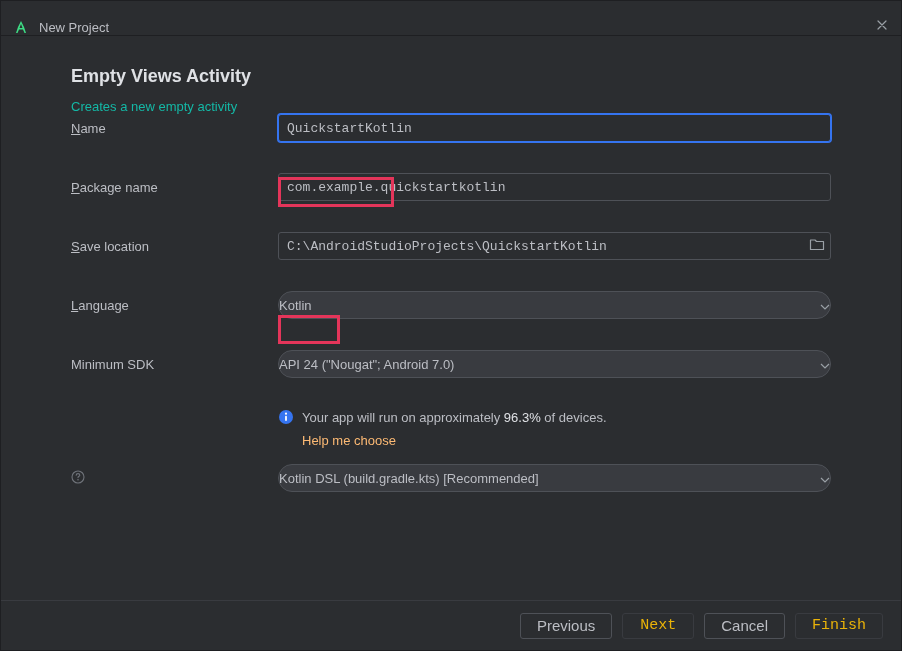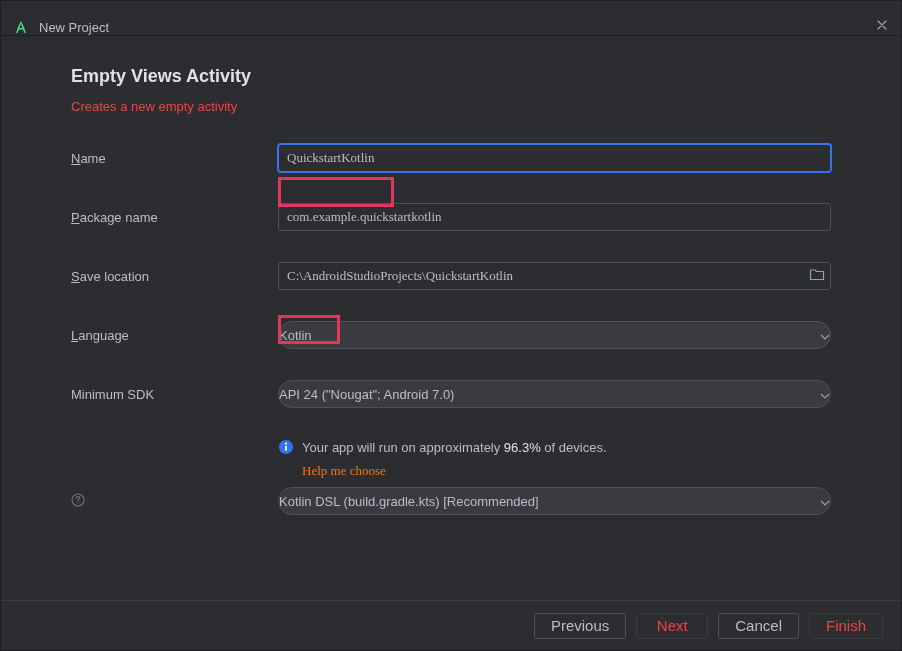--- a/index.html
+++ b/index.html
@@ -43,22 +43,21 @@
       padding: 30px 70px 20px 70px;
       overflow-y: auto;
     }
     .heading {
       font-size: 18px;
       font-weight: 600;
       color: #dfe1e5;
       margin-bottom: 12px;
     }
     .subheading {
-      color: #ef4444;
-      margin-bottom: 30px;
+      color: #14b8a6;
     }
     .form-row {
       display: flex;
       align-items: center;
       margin-bottom: 31px;
     }
     .form-label {
       width: 207px;
       color: #bcbec4;
     }
@@ -70,21 +69,21 @@
       min-width: 0;
     }
     .text-input {
       width: 100%;
       height: 28px;
       background: #2b2d30;
       border: 1px solid #4e5157;
       border-radius: 3px;
       color: #bcbec4;
       padding: 0 8px;
-      font-family: Liberation Serif, serif;
+      font-family: Liberation Mono, monospace;
       font-size: 13px;
     }
     .text-input.focused {
       border-color: #3574f0;
       box-shadow: 0 0 0 1px #3574f0;
     }
     .input-with-icon {
       position: relative;
     }
     .input-with-icon .folder-icon {
@@ -142,26 +141,25 @@
     }
     .info-text {
       color: #bcbec4;
       line-height: 1.4;
     }
     .info-text .percent {
       font-weight: 400;
       color: #dfe1e5;
     }
     .help-link {
-      color: #f97316;
+      color: #fdba74;
       cursor: pointer;
       margin-left: 231px;
-      margin-bottom: 8px;
+      margin-bottom: 16px;
       display: inline-block;
-      font-family: Liberation Serif, serif;
     }
     .label-with-help {
       display: flex;
       align-items: center;
       gap: 4px;
     }
     .footer {
       height: 50px;
       border-top: 1px solid #393b40;
       display: flex;
@@ -176,23 +174,24 @@
       background: #2b2d30;
       border: 1px solid #4e5157;
       border-radius: 3px;
       color: #bcbec4;
       font-family: inherit;
       font-size: 15px;
       cursor: pointer;
       min-width: 72px;
     }
     .btn:disabled {
-      color: #ef4444;
+      color: #eab308;
       border-color: #393b40;
       cursor: default;
+      font-family: Liberation Mono, monospace;
     }
     .content-wrapper {
       position: relative;
     }
   </style>
 </head>
 <body>
 
 <div class="window">
   <div class="titlebar">

